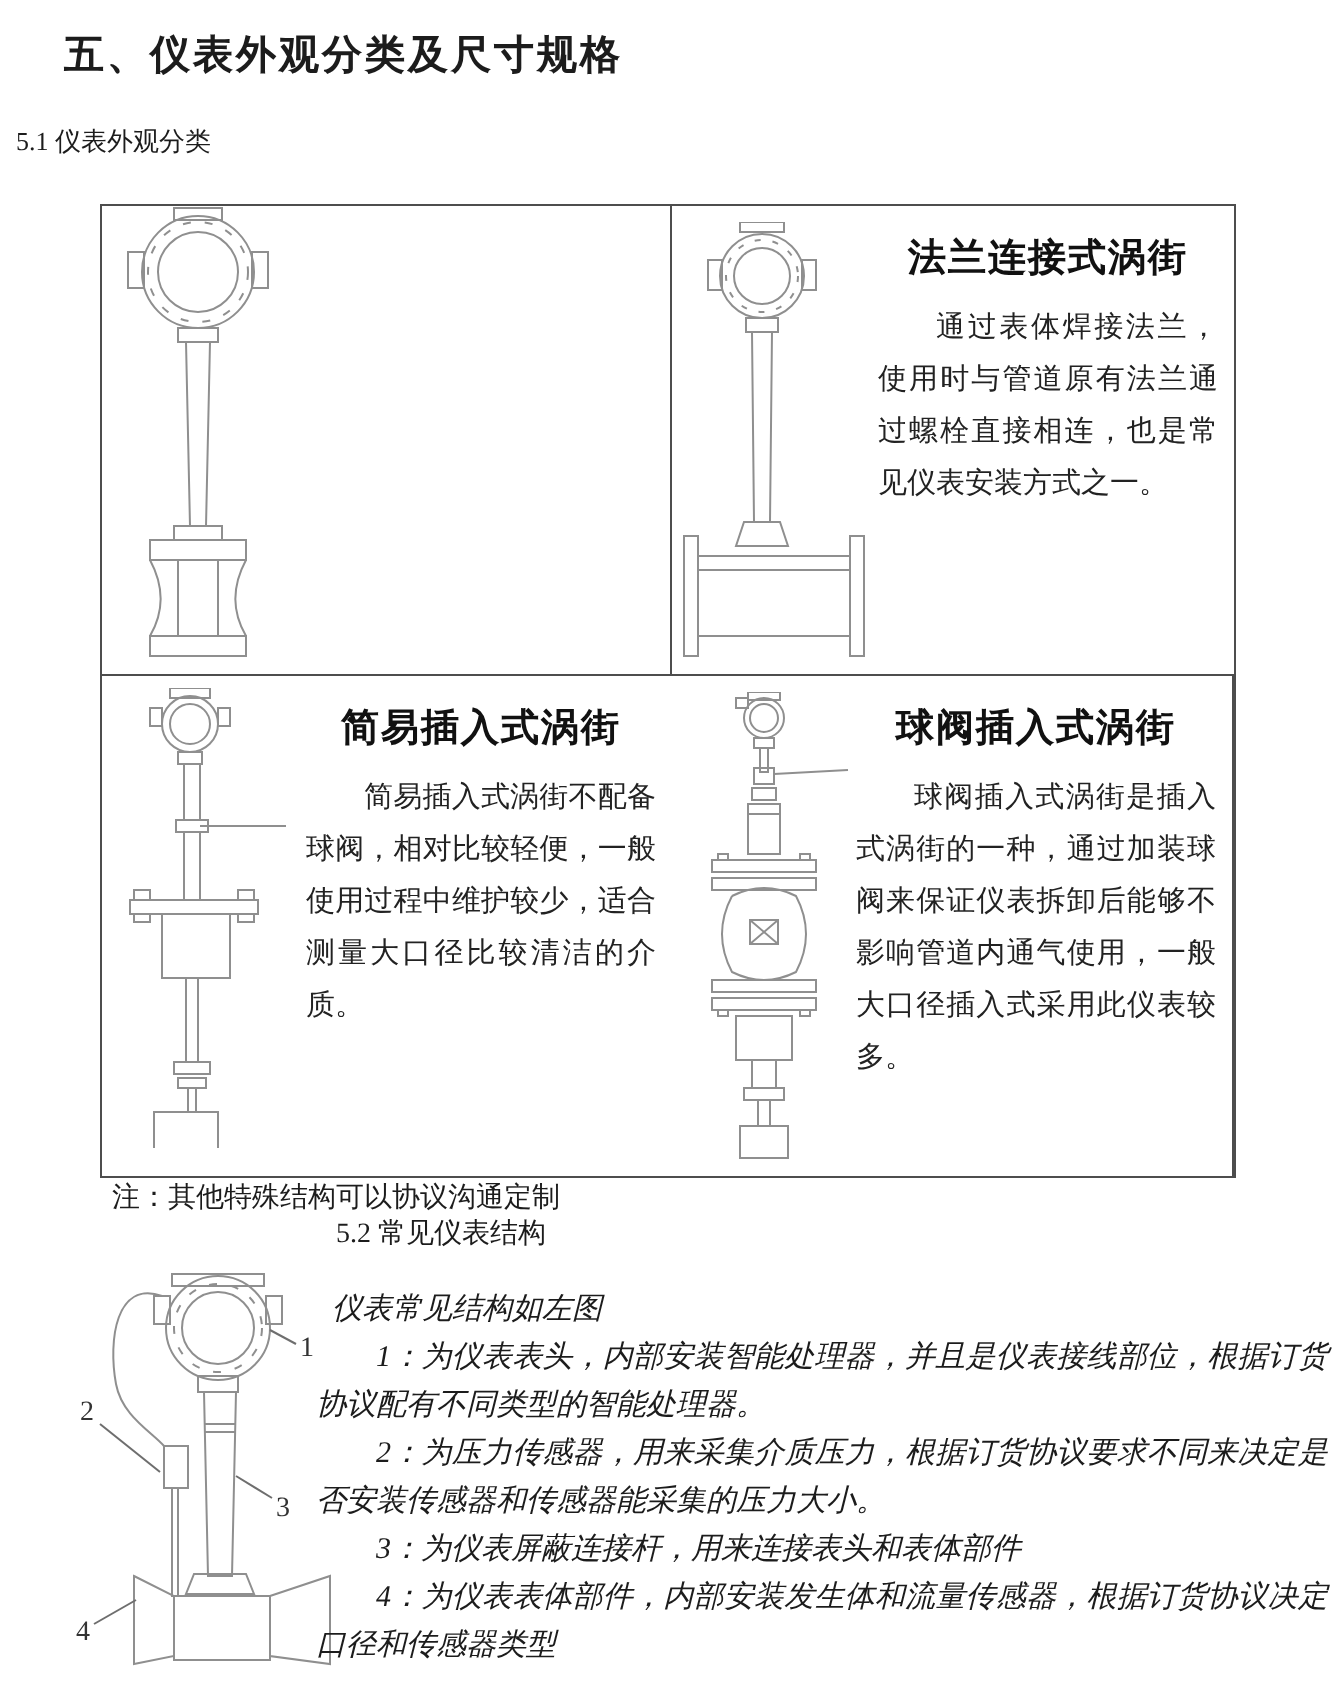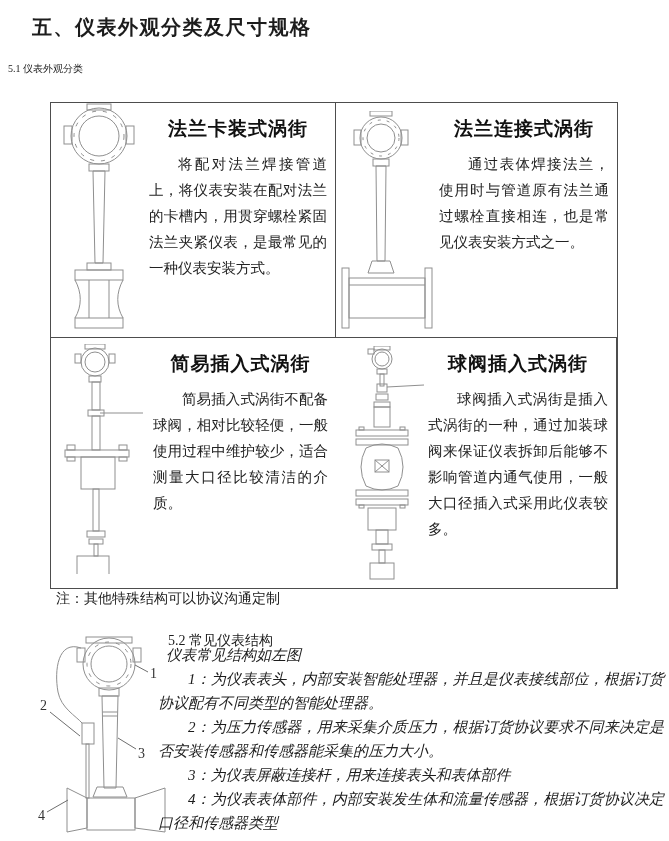--- a/index.html
+++ b/index.html
@@ -5,23 +5,23 @@
   html,body{margin:0;padding:0;}
   body{
     width:669px;height:841px;background:#ffffff;position:relative;overflow:hidden;
     font-family:"Liberation Serif",serif;color:#1c1c1c;
   }
   .abs{position:absolute;}
   .page-title{
     left:32px;top:14px;font-family:"Liberation Sans",sans-serif;
     font-size:20px;font-weight:bold;letter-spacing:1.5px;
   }
-  .sec51{left:8px;top:62px;font-size:10px;}
+  .sec51{left:8px;top:62px;font-size:13px;}
   .note{left:8px;top:590px;font-size:14px;margin-left:48px;}
-  .sec52{left:168px;top:632px;font-size:14px;}
+  .sec52{left:168px;top:608px;font-size:14px;}
 
   .vtable{
     left:50px;top:102px;width:568px;height:487px;box-sizing:border-box;
     border:1px solid #4d4d4d;
     display:grid;grid-template-columns:285px 1fr;grid-template-rows:235px 1fr;
   }
   .vcell{display:flex;overflow:hidden;}
   .vcell.br{border-right:1px solid #4d4d4d;}
   .vcell.bb{border-bottom:1px solid #4d4d4d;}
   .draw-col{flex:0 0 auto;position:relative;}
@@ -64,24 +64,20 @@
         <rect x="75" y="23" width="8" height="18"></rect>
         <rect x="38" y="61" width="20" height="7"></rect>
         <polygon points="42,68 54,68 52,160 44,160"></polygon>
         <rect x="36" y="160" width="24" height="7"></rect>
         <rect x="24" y="167" width="48" height="10"></rect>
         <rect x="24" y="215" width="48" height="10"></rect>
         <path d="M24,177 C31,190 31,203 24,215"></path>
         <path d="M72,177 C65,190 65,203 72,215"></path>
         <path d="M38,177 L38,215 M58,177 L58,215"></path>
       </svg>
-    </div>
-    <div class="text-col">
-      <div class="cell-title">法兰卡装式涡街</div>
-      <div class="cell-desc">将配对法兰焊接管道上，将仪表安装在配对法兰的卡槽内，用贯穿螺栓紧固法兰夹紧仪表，是最常见的一种仪表安装方式。</div>
     </div>
   </div>
 
   <div class="vcell bb">
     <div class="draw-col" style="width:103px;">
       <svg class="lineart" width="100" height="228" viewBox="0 0 100 228" style="margin:8px 0 0 4px;">
         <rect x="30" y="0" width="22" height="5"></rect>
         <circle cx="41" cy="27" r="21"></circle>
         <circle cx="41" cy="27" r="18" stroke-dasharray="3 6"></circle>
         <circle cx="41" cy="27" r="14"></circle>

